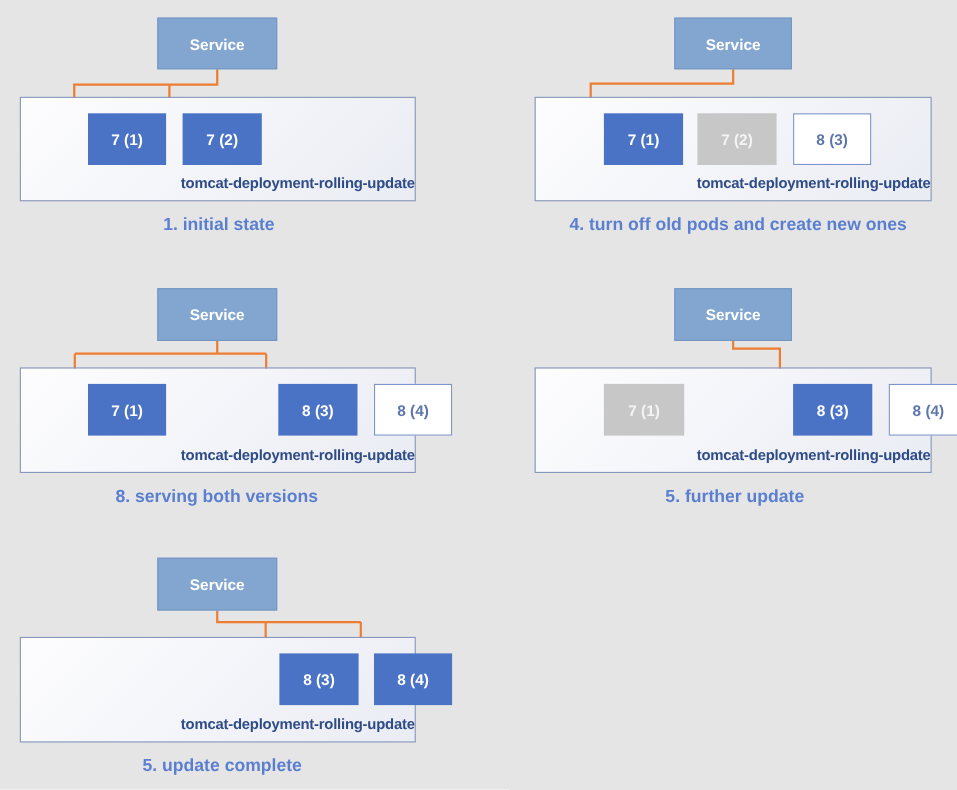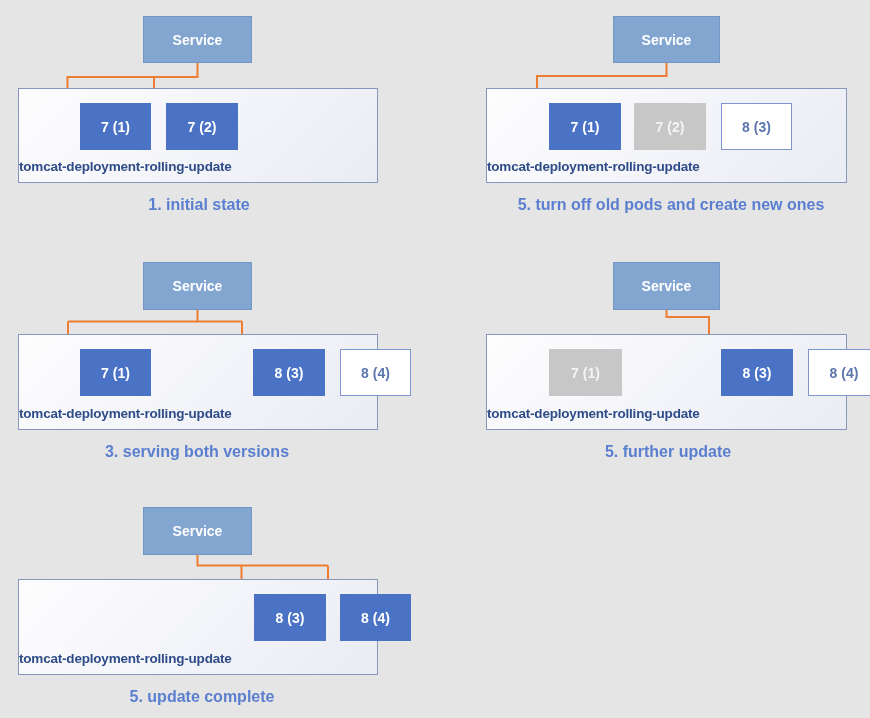--- a/index.html
+++ b/index.html
@@ -16,22 +16,22 @@
     box-sizing:border-box;
   }
 
   .deployment{
     position:absolute;
     background:linear-gradient(135deg,#fdfdfe 0%,#f3f4f9 55%,#e9ecf3 100%);
     border:1px solid #8796BC;
     box-sizing:border-box;
   }
   .deploy-label{
-    position:absolute;left:0;right:0;bottom:8px;
-    text-align:left;
+    position:absolute;left:16px;right:0;bottom:8px;
+    text-align:right;
     color:#2E4C87;
     font-size:13.5px;
     letter-spacing:-0.2px;
   }
 
   .pod{
     position:absolute;
     display:flex;align-items:center;justify-content:center;
     font-size:14px;
     box-sizing:border-box;
@@ -109,40 +109,40 @@
     </div>
     <div class="pod pod-active" style="left:501px;top:103px;width:72px;height:47px;">
       <span>7 (1)</span>
     </div>
     <div class="pod pod-terminated" style="left:586px;top:103px;width:72px;height:47px;">
       <span>7 (2)</span>
     </div>
     <div class="pod pod-pending" style="left:673px;top:103px;width:71px;height:47px;">
       <span>8 (3)</span>
     </div>
-    <div class="caption" style="left:671px;top:196px;">5. turn off old pods and create new ones</div>
+    <div class="caption" style="left:671px;top:196px;">4. turn off old pods and create new ones</div>
   </section>
 
   <section>
     <div class="svc" style="left:143px;top:262px;width:109px;height:48px;">
       <span>Service</span>
     </div>
     <div class="deployment" style="left:18px;top:334px;width:360px;height:96px;">
       <div class="deploy-label">tomcat-deployment-rolling-update</div>
     </div>
     <div class="pod pod-active" style="left:32px;top:349px;width:71px;height:47px;">
       <span>7 (1)</span>
     </div>
     <div class="pod pod-active" style="left:205px;top:349px;width:72px;height:47px;">
       <span>8 (3)</span>
     </div>
     <div class="pod pod-pending" style="left:292px;top:349px;width:71px;height:47px;">
       <span>8 (4)</span>
     </div>
-    <div class="caption" style="left:197px;top:443px;">3. serving both versions</div>
+    <div class="caption" style="left:197px;top:443px;">8. serving both versions</div>
   </section>
 
   <section>
     <div class="svc" style="left:613px;top:262px;width:107px;height:48px;">
       <span>Service</span>
     </div>
     <div class="deployment" style="left:486px;top:334px;width:361px;height:96px;">
       <div class="deploy-label">tomcat-deployment-rolling-update</div>
     </div>
     <div class="pod pod-terminated" style="left:501px;top:349px;width:73px;height:47px;">

